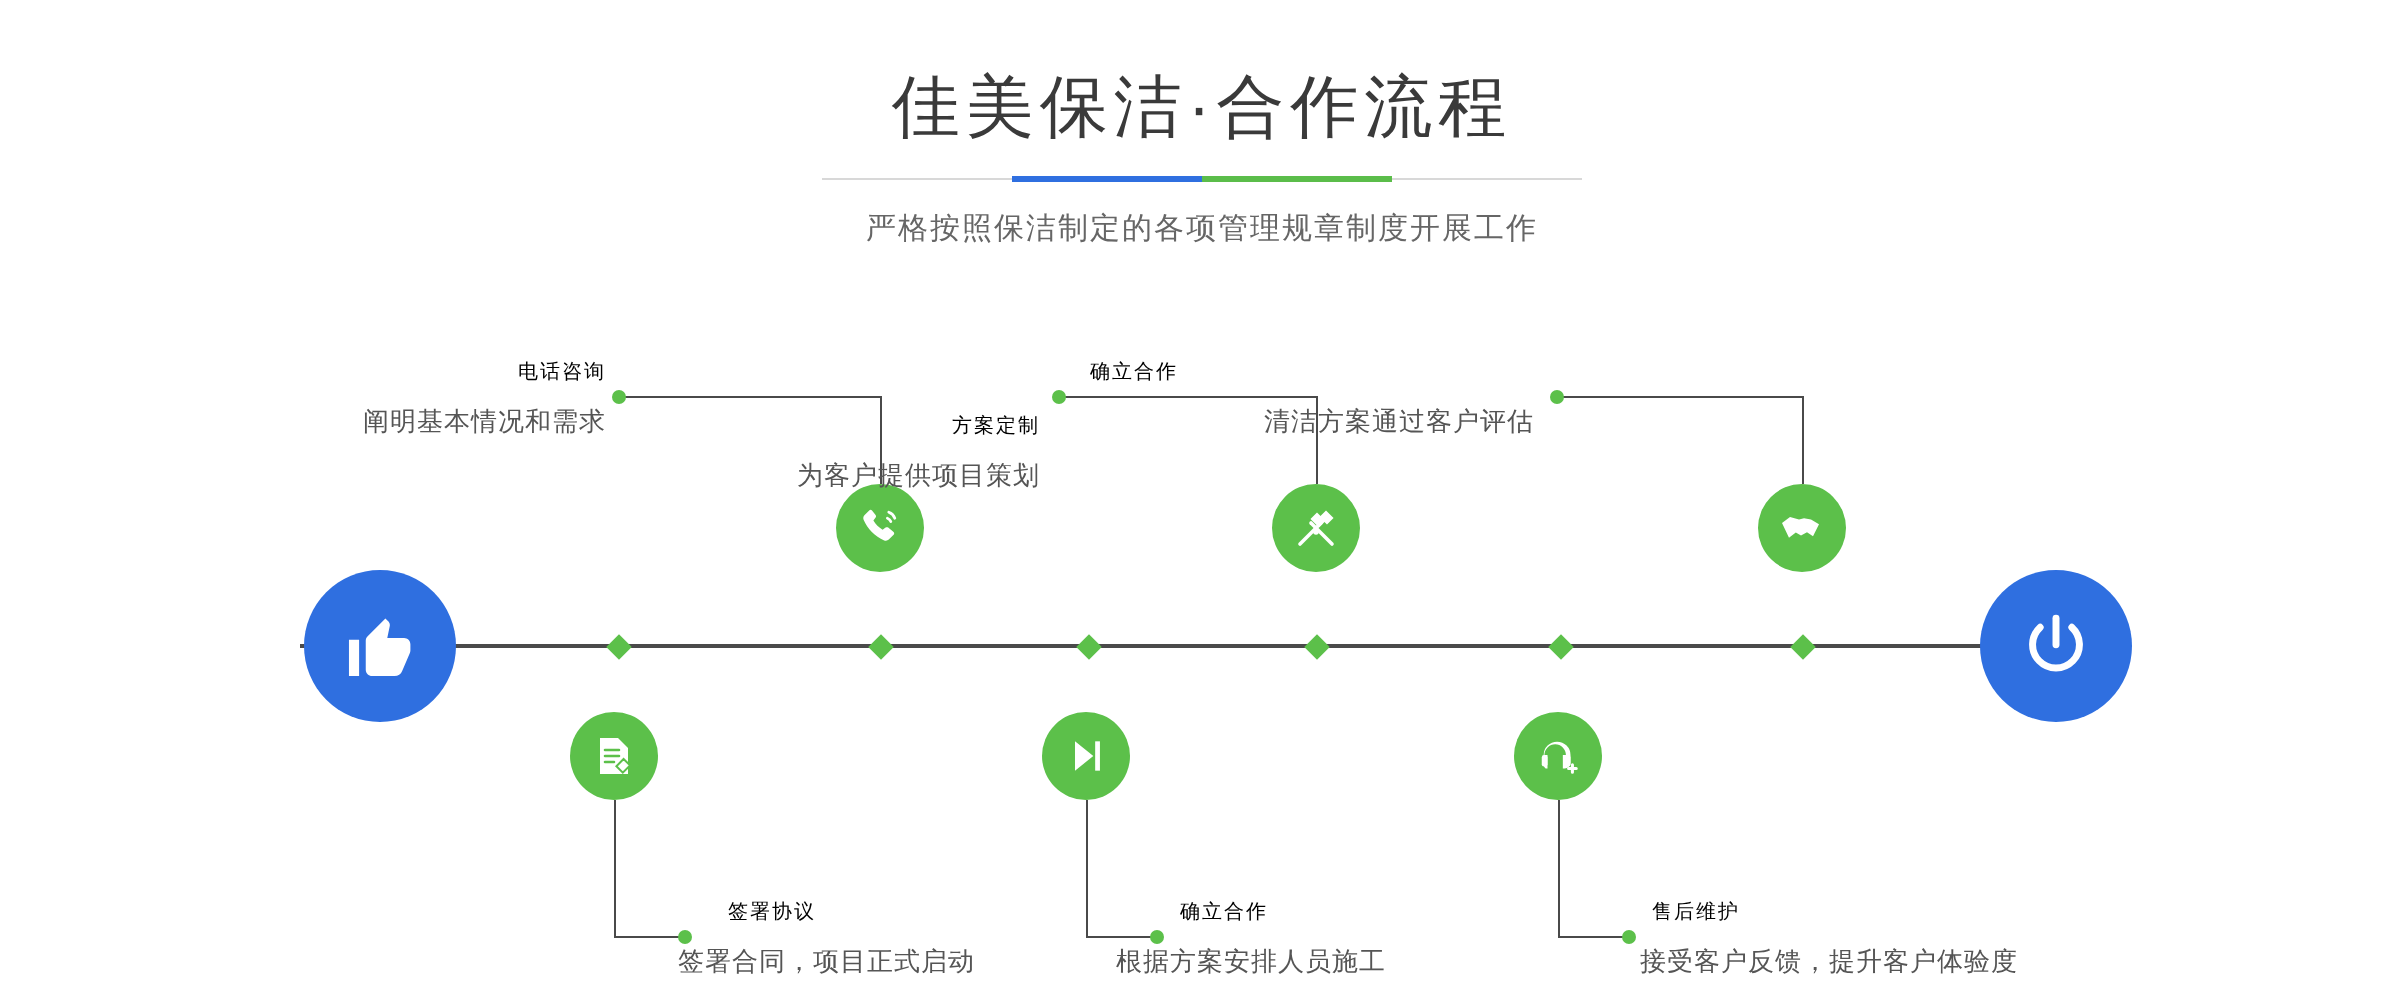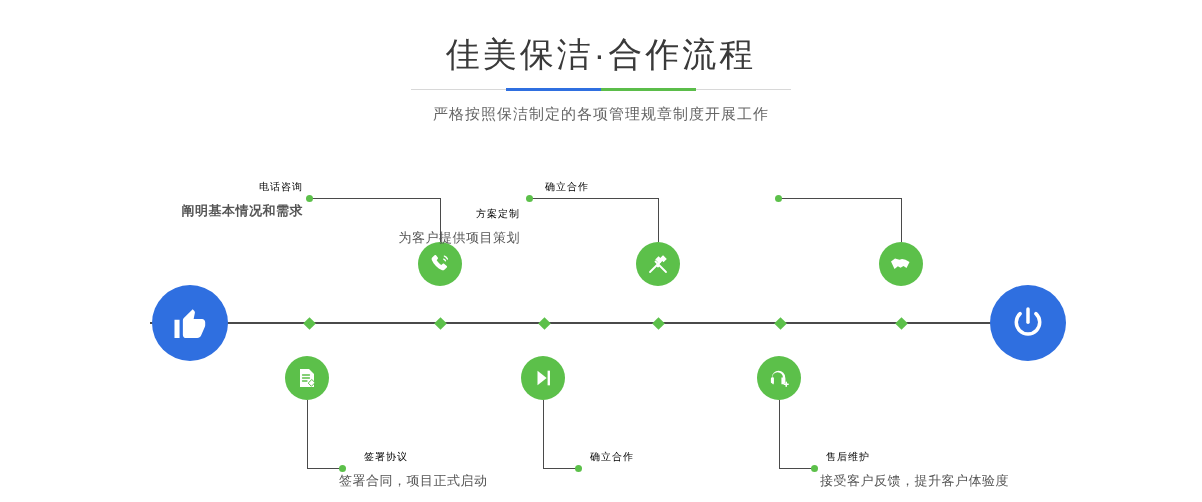--- a/index.html
+++ b/index.html
@@ -214,21 +214,21 @@
         </svg>
       </span>
     </div>
 
     <div class="connector conn-v" style="left:440px; top:28px; height:44px;"></div>
 
     <div class="connector conn-h" style="left:310px; top:28px; width:130px;"></div>
     <div class="arrow-dot" style="left:306px; top:25px;"></div>
     <div class="label above" style="left:88px; top:6px; width:215px; text-align:right;">
       <div class="lbl-title" style="text-align:right;">电话咨询</div>
-      <div class="lbl-desc" style="text-align:right;font-weight:bold;">阐明基本情况和需求</div>
+      <div class="lbl-desc" style="text-align:right;">阐明基本情况和需求</div>
     </div>
 
     <div class="node" style="left:285px; top:186px;">
       <span>
         <svg width="24" height="24" viewBox="0 0 24 24" fill="#ffffff">
           <path d="M5 3h9l5 5v13H5z" fill="#ffffff"></path>
           <path d="M7.5 9h7M7.5 12h7M7.5 15h4.5" stroke="#5cc04a" stroke-width="1.3" stroke-linecap="round"></path>
           <path d="M16.8 13.5l3.2 3.2-3.6 3.6-3.2-3.2z" fill="#ffffff" stroke="#5cc04a" stroke-width="1"></path>
         </svg>
       </span>
@@ -266,34 +266,36 @@
           <path d="M6 4l10 8-10 8z"></path>
           <rect x="17" y="4" width="2.6" height="16"></rect>
         </svg>
       </span>
     </div>
     <div class="connector conn-v" style="left:543px; top:230px; height:68px;"></div>
     <div class="connector conn-h" style="left:543px; top:298px; width:36px;"></div>
     <div class="arrow-dot" style="left:575px; top:295px;"></div>
     <div class="label below" style="left:590px; top:276px;">
       <div class="lbl-title">确立合作</div>
+      <div class="lbl-desc" style="margin-left:-32px;">根据方案安排人员施工</div>
     </div>
 
     <div class="node" style="left:879px; top:72px;">
       <span>
         <svg width="24" height="24" viewBox="0 0 24 24" fill="#ffffff">
           <path d="M2 9.5l4-3 4.5 1.2 2.5-0.6 3.5 0.6 4 2.4-3 6-3-2-3 1.6-2.6-1.4-3.4 2.6z"></path>
         </svg>
       </span>
     </div>
     <div class="connector conn-v" style="left:901px; top:28px; height:44px;"></div>
     <div class="connector conn-h" style="left:779px; top:28px; width:122px;"></div>
     <div class="arrow-dot" style="left:775px; top:25px;"></div>
     <div class="label above" style="left:545px; top:6px; width:222px; text-align:right;">
       <div class="lbl-title" style="text-align:left;">确立合作</div>
+      <div class="lbl-desc" style="text-align:right;">清洁方案通过客户评估</div>
     </div>
 
     <div class="node" style="left:757px; top:186px;">
       <span>
         <svg width="23" height="23" viewBox="0 0 24 24" fill="#ffffff">
           <path d="M4 11a7 7 0 0 1 14 0v4a3 3 0 0 1-3 3h-1v-7h1.6a5.6 5.6 0 0 0-11.2 0H6v7H5a3 3 0 0 1-1-2z"></path>
           <rect x="3" y="11" width="3" height="6" rx="1.2"></rect>
           <rect x="15" y="11" width="3" height="6" rx="1.2"></rect>
           <path d="M19 16v4M17 18h4" stroke="#ffffff" stroke-width="1.6" stroke-linecap="round"></path>
         </svg>

